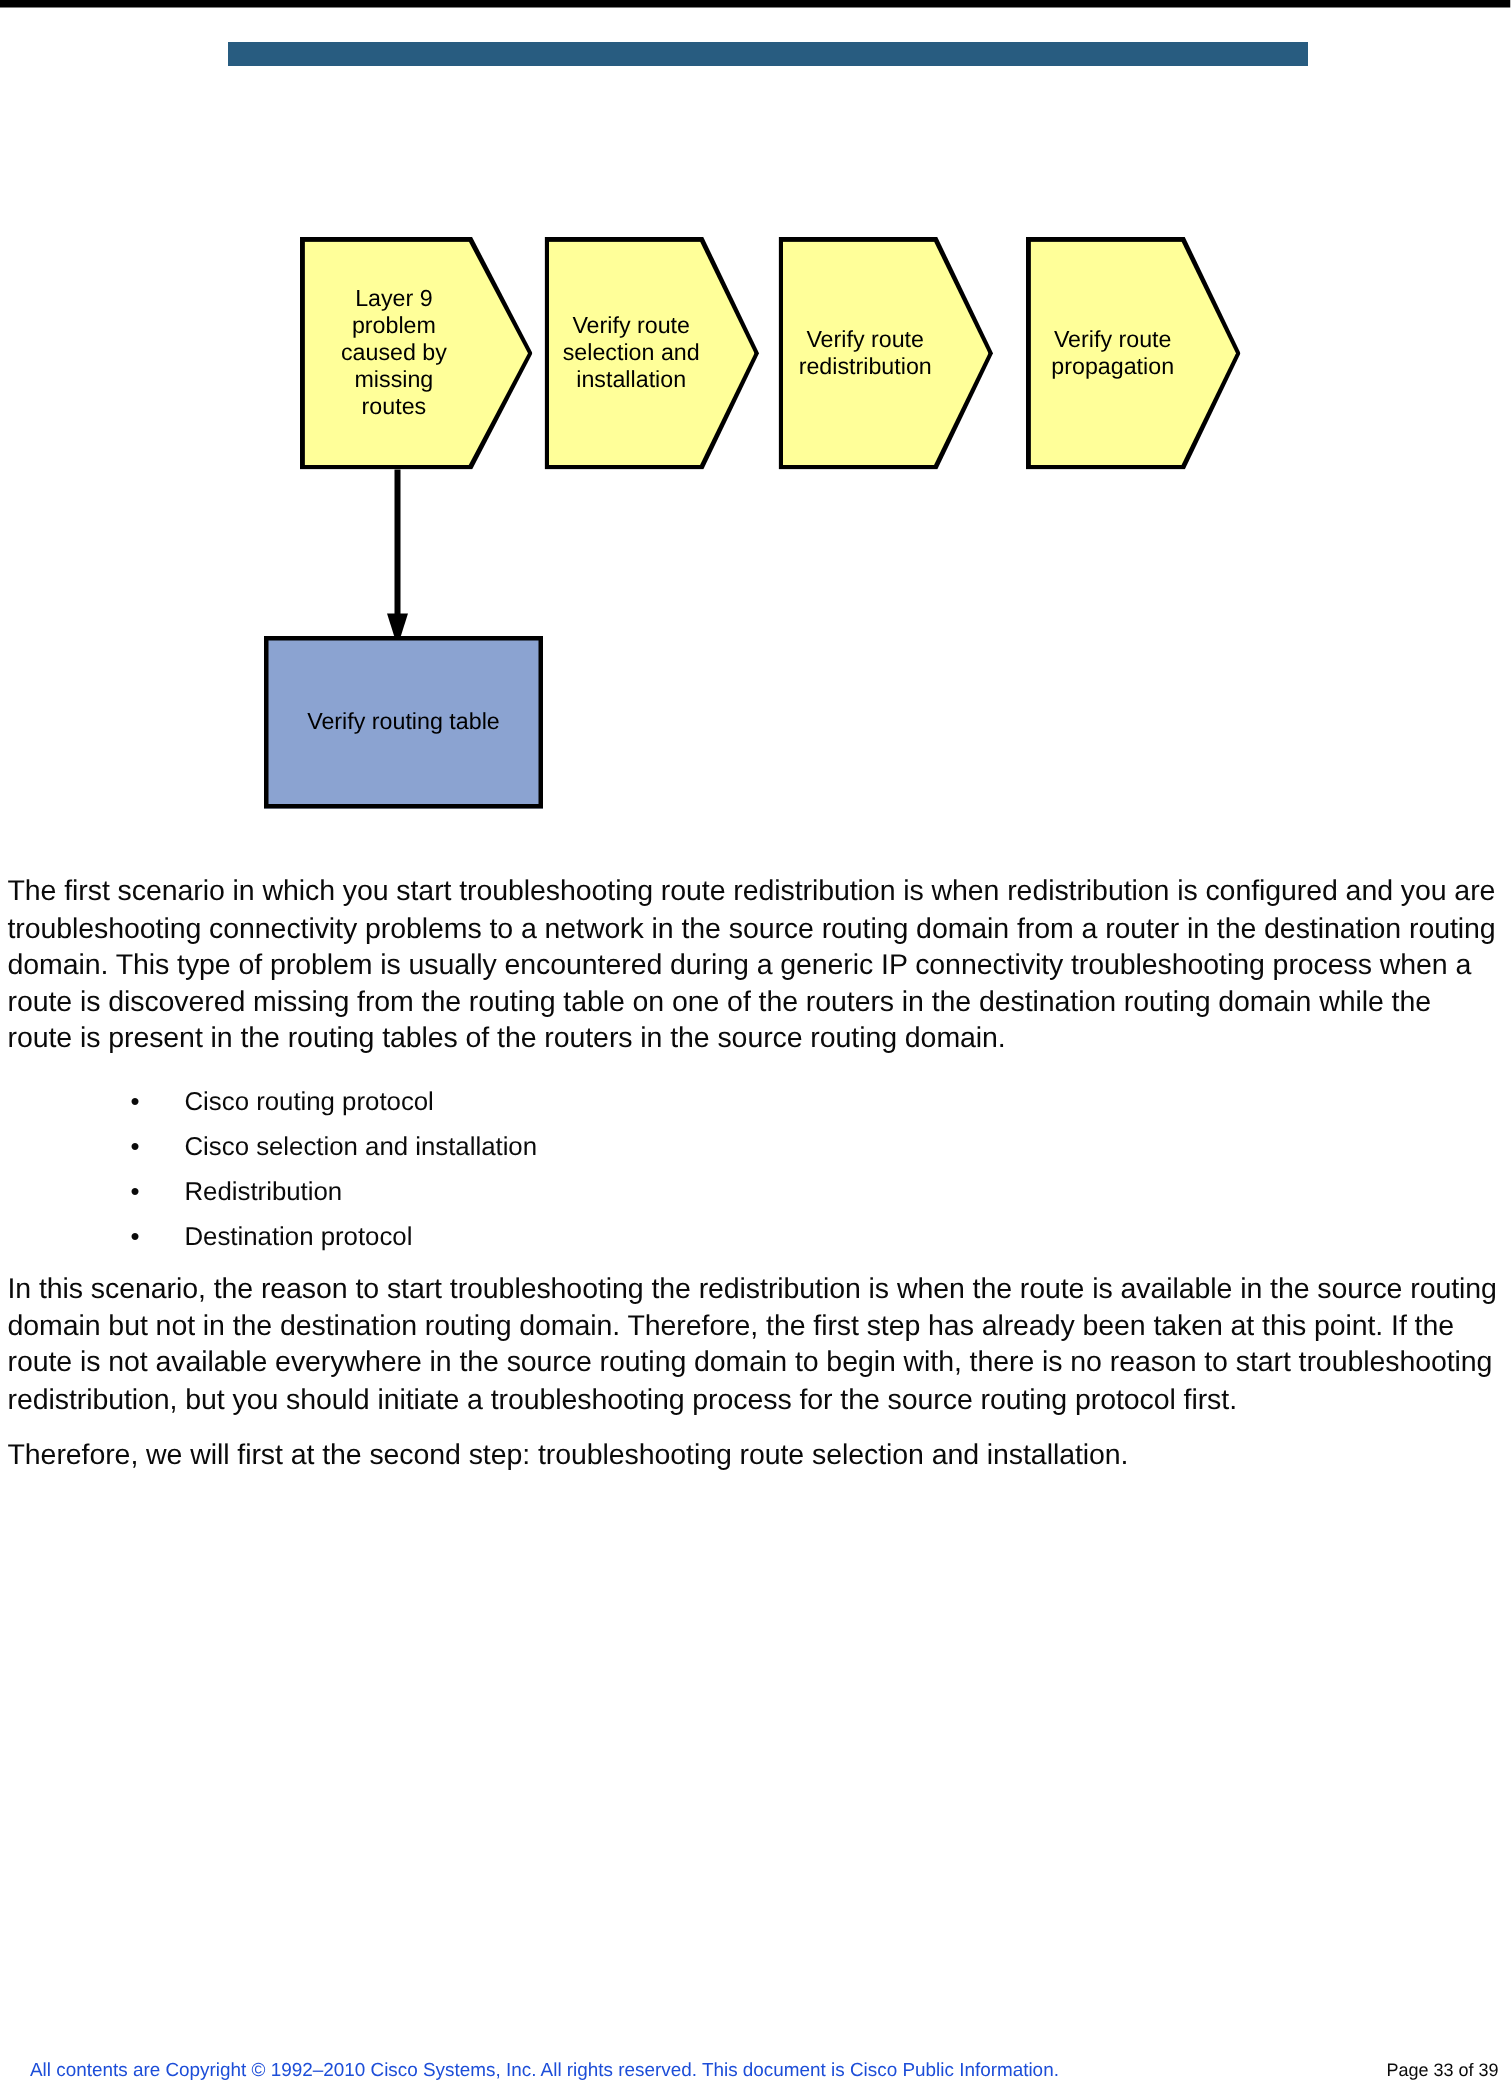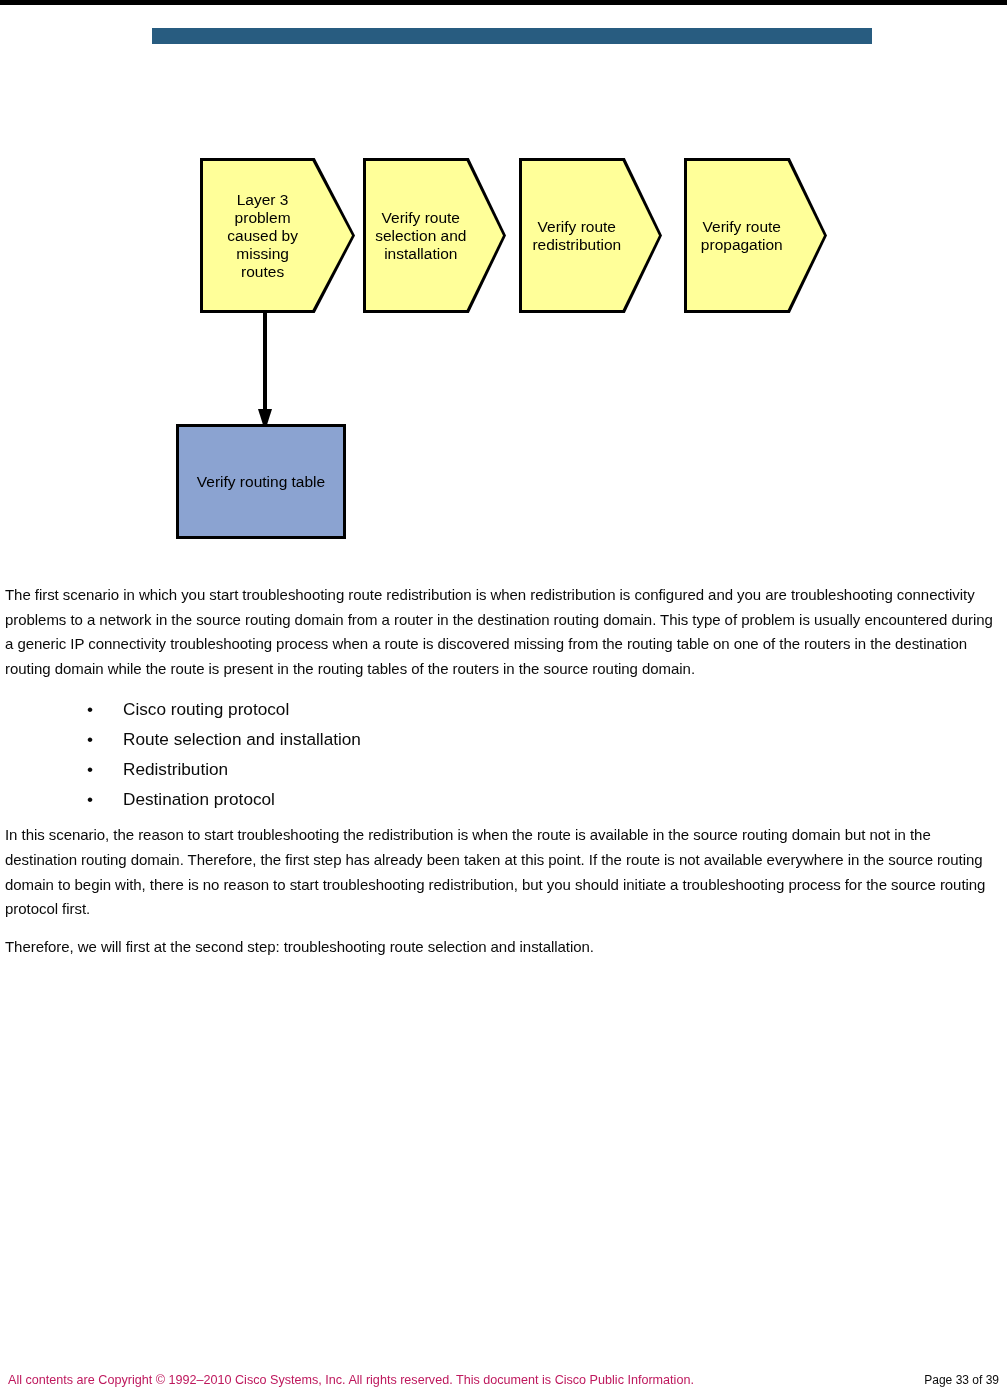--- a/index.html
+++ b/index.html
@@ -90,21 +90,21 @@
     width: 0; height: 0;
     border-left: 7px solid transparent;
     border-right: 7px solid transparent;
     border-top: 22px solid #000000;
   }
 
   
   #verify-routing-table-box {
     position: absolute;
     left: 176px; top: 274px;
-    width: 170px; height: 115px;
+    width: 186px; height: 115px;
     background: #8ba3d1;
     border: 3px solid #000000;
     box-sizing: border-box;
     display: flex;
     align-items: center;
     justify-content: center;
   }
   #verify-routing-table-box .box-label {
     font-size: 15.5px;
     line-height: 18px;
@@ -112,21 +112,21 @@
     color: #000000;
   }
 
   
   #article-body {
     position: absolute;
     left: 5px; top: 583px;
     width: 997px;
   }
   .body-paragraph {
-    font-size: 15px;
+    font-size: 19px;
     line-height: 24.6px;
     color: #0a0a0a;
     margin: 0 0 13px 0;
     text-align: left;
     letter-spacing: -0.05px;
   }
   #bullet-list {
     list-style: none;
     margin: 4px 0 9px 0;
     padding: 0;
@@ -148,24 +148,24 @@
 
   
   #page-footer {
     position: absolute;
     left: 0; bottom: 6px;
     width: 1007px;
     height: 20px;
   }
   #footer-copyright {
     position: absolute;
-    left: 8px; top: 0;
+    left: 20px; top: 0;
     font-size: 12.6px;
     line-height: 18px;
-    color: #be185d;
+    color: #1d4ed8;
     white-space: nowrap;
   }
   #footer-page-number {
     position: absolute;
     right: 8px; top: 0;
     font-size: 12px;
     line-height: 18px;
     color: #0a0a0a;
     white-space: nowrap;
   }
@@ -173,21 +173,21 @@
 </head>
 <body>
 
 <div id="page-top-rule"></div>
 <div id="header-accent-bar"></div>
 
 <div id="flow-diagram">
 
   <div class="chevron-outline" id="chev-1">
     <div class="chevron-inner">
-      <span class="chevron-label">Layer 3
+      <span class="chevron-label">Layer 9
 problem
 caused by
 missing
 routes</span>
     </div>
   </div>
 
   <div class="chevron-outline" id="chev-2">
     <div class="chevron-inner">
       <span class="chevron-label">Verify route
@@ -226,21 +226,21 @@
   <p class="body-paragraph">The first scenario in which you start troubleshooting route redistribution is when redistribution is configured and you are troubleshooting connectivity problems to a network in the source routing domain from a router in the destination routing domain. This type of problem is usually encountered during a generic IP connectivity troubleshooting process when a route is discovered missing from the routing table on one of the routers in the destination routing domain while the route is present in the routing tables of the routers in the source routing domain.</p>
 
 
   <ul id="bullet-list">
     <li>
       <span class="bullet-glyph">•</span>
       <span>Cisco routing protocol</span>
     </li>
     <li>
       <span class="bullet-glyph">•</span>
-      <span>Route selection and installation</span>
+      <span>Cisco selection and installation</span>
     </li>
     <li>
       <span class="bullet-glyph">•</span>
       <span>Redistribution</span>
     </li>
     <li>
       <span class="bullet-glyph">•</span>
       <span>Destination protocol</span>
     </li>
   </ul>

